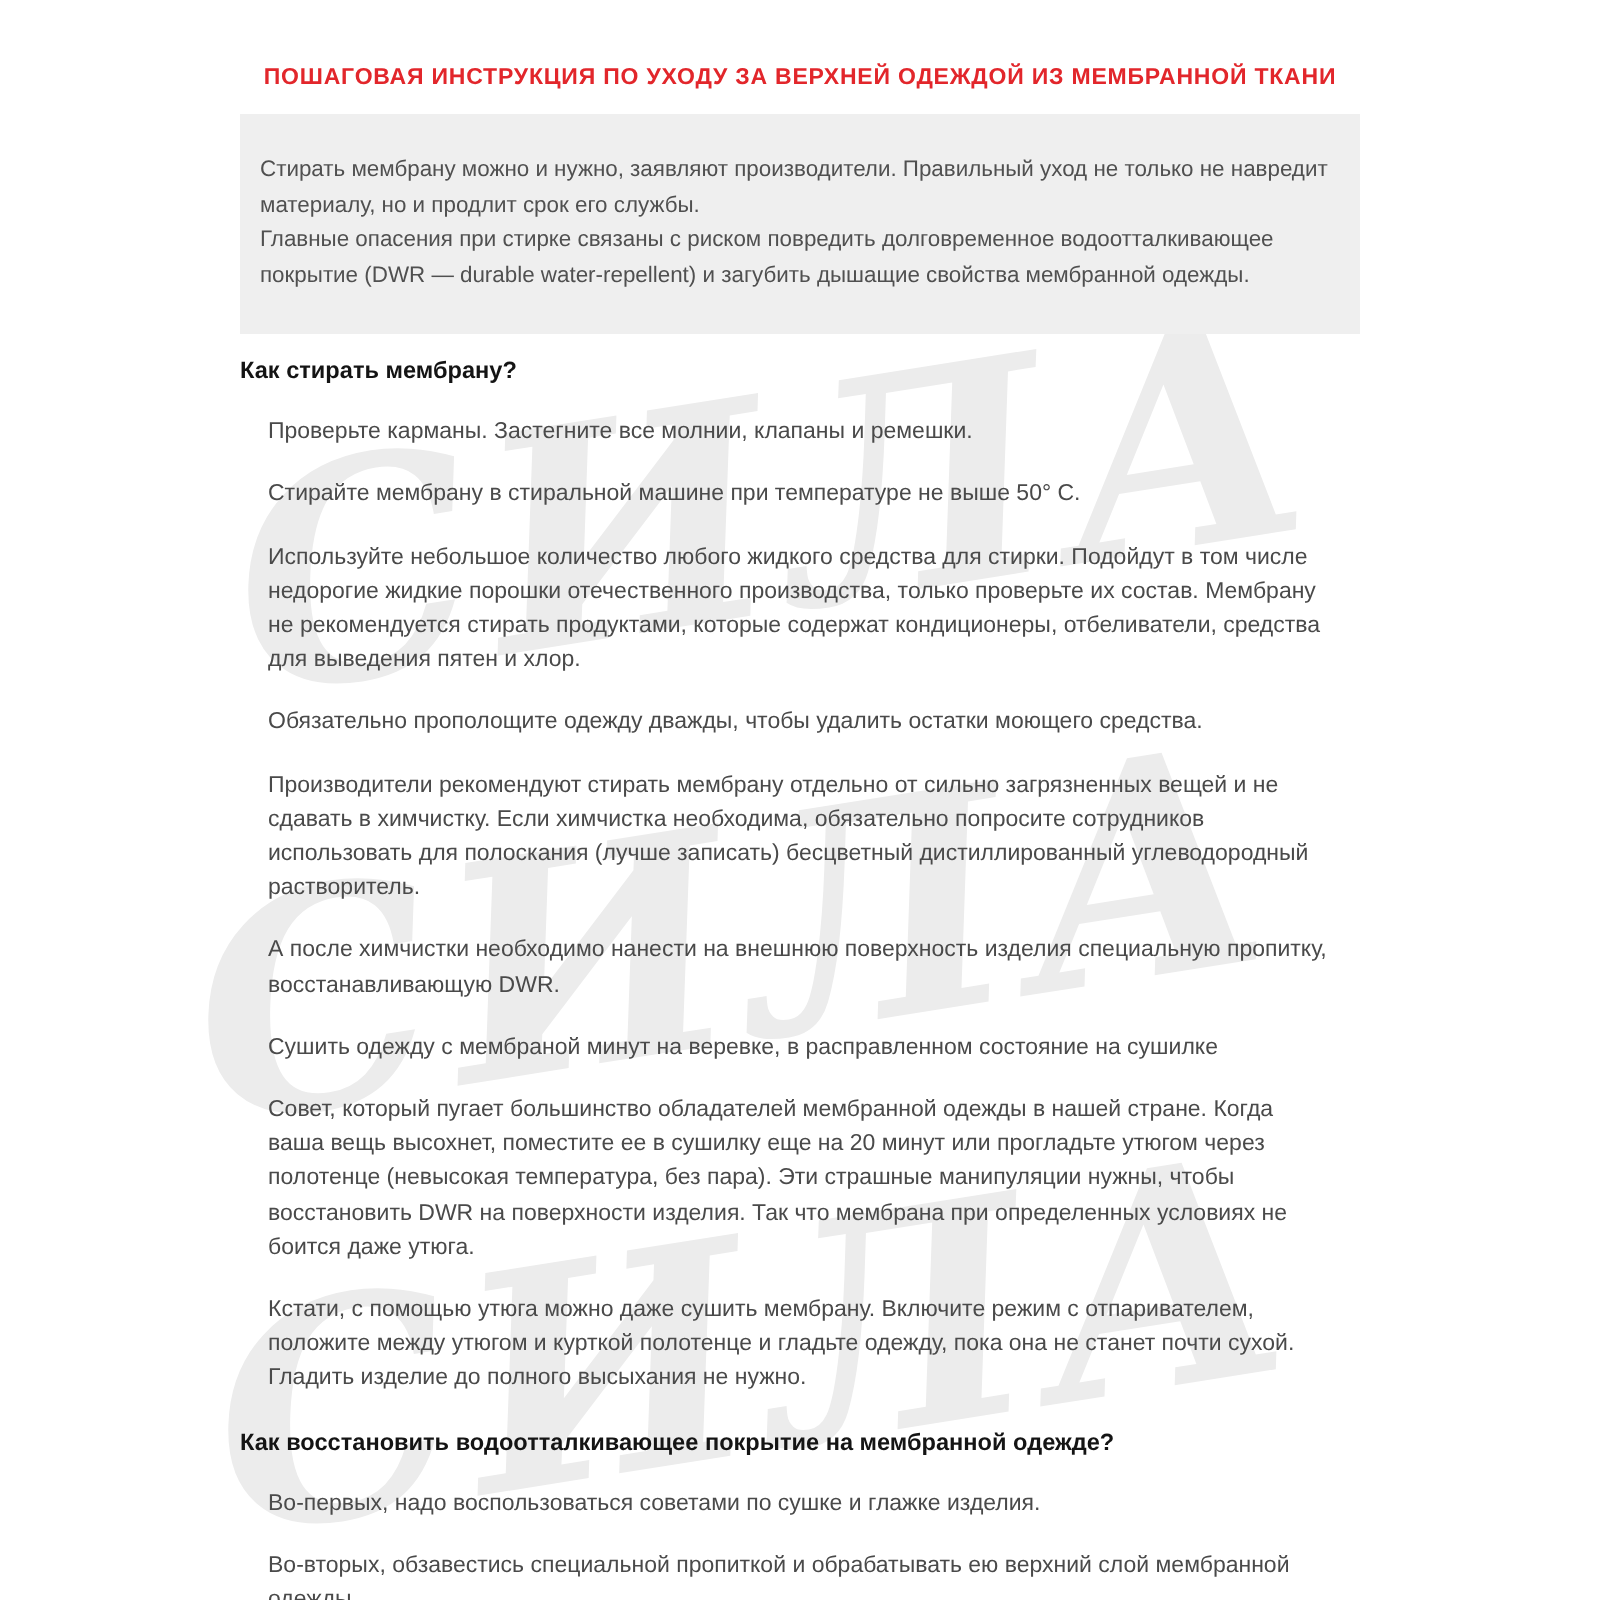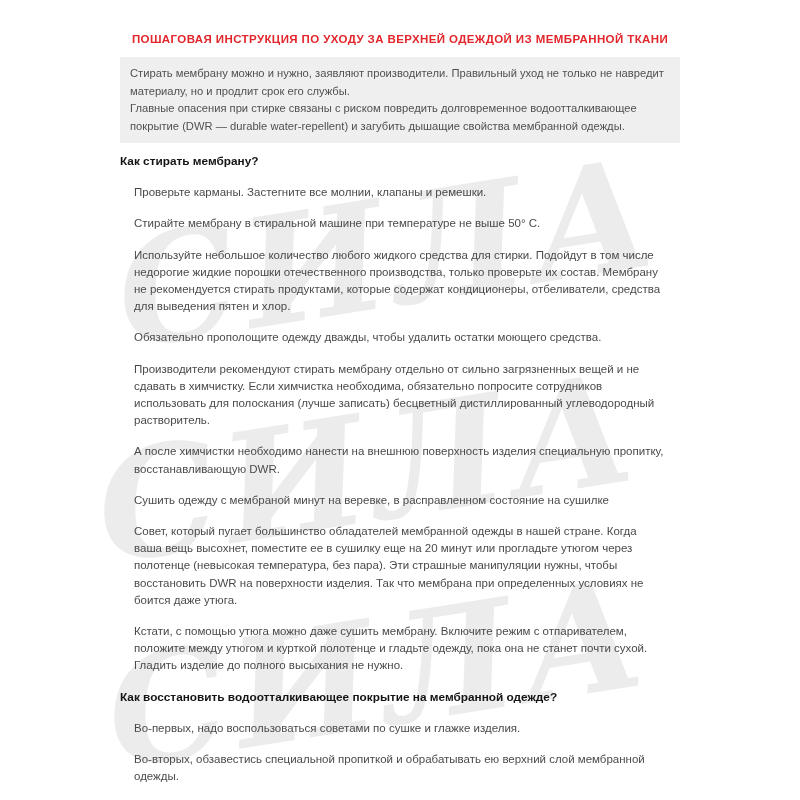--- a/index.html
+++ b/index.html
@@ -52,21 +52,21 @@
     margin-top:17px;
     text-align:center;
     color:#e2262b;
     font-size:11.5px;
     font-weight:bold;
     letter-spacing:0.4px;
   }
   .intro-box{
     margin-top:12px;
     background:#efefef;
-    padding:8px 10px;
+    padding:20px 10px;
     color:#505050;
     font-size:11.2px;
   }
   .intro-box p{
     margin:0;
     line-height:17.5px;
   }
   .body-text{
     margin-top:10px;
     color:#4a4a4a;

